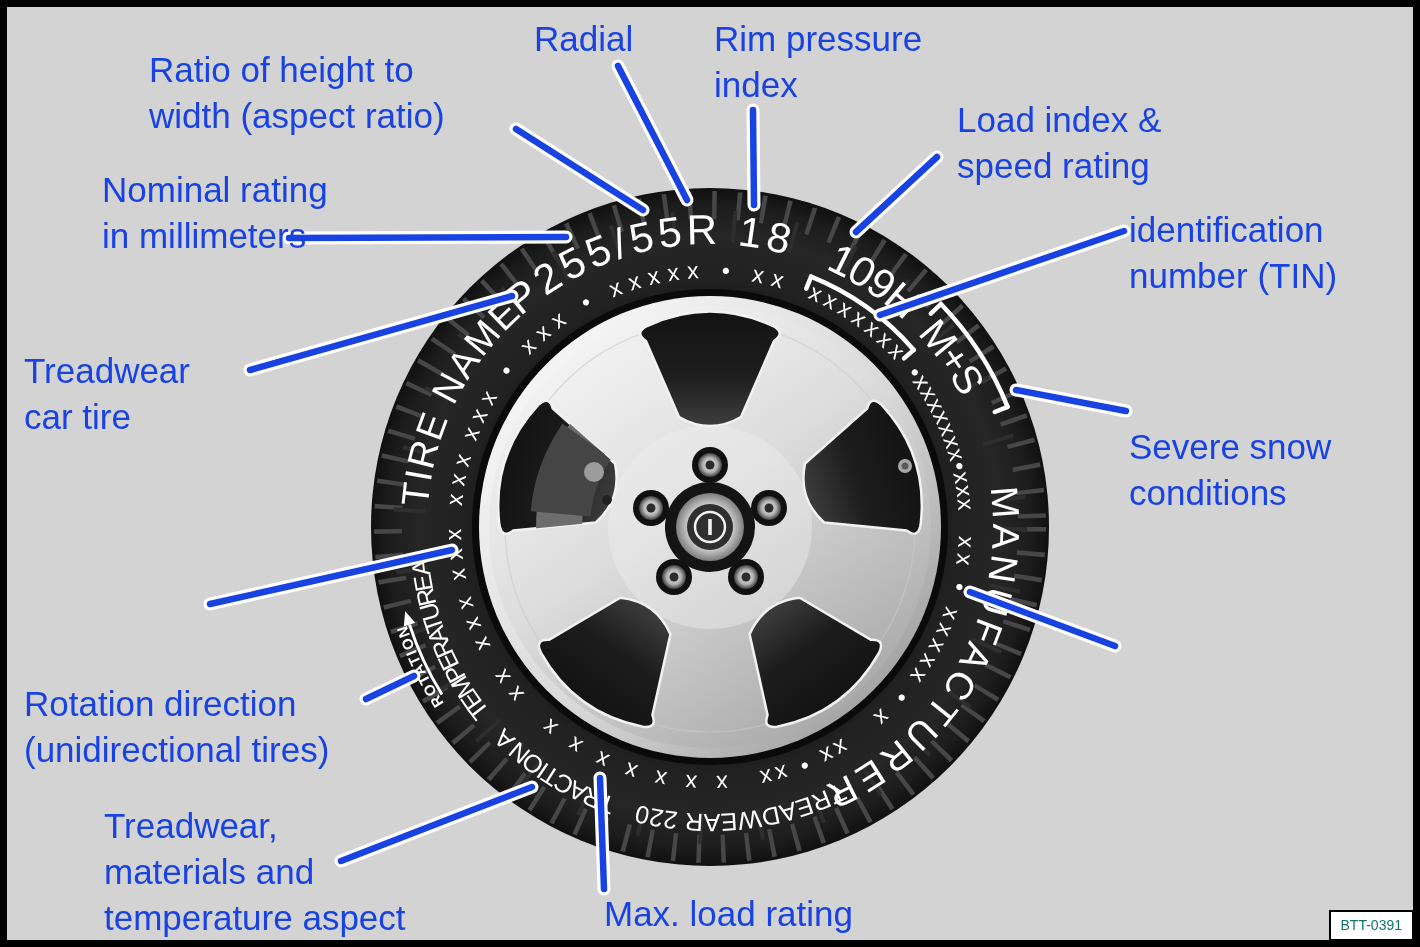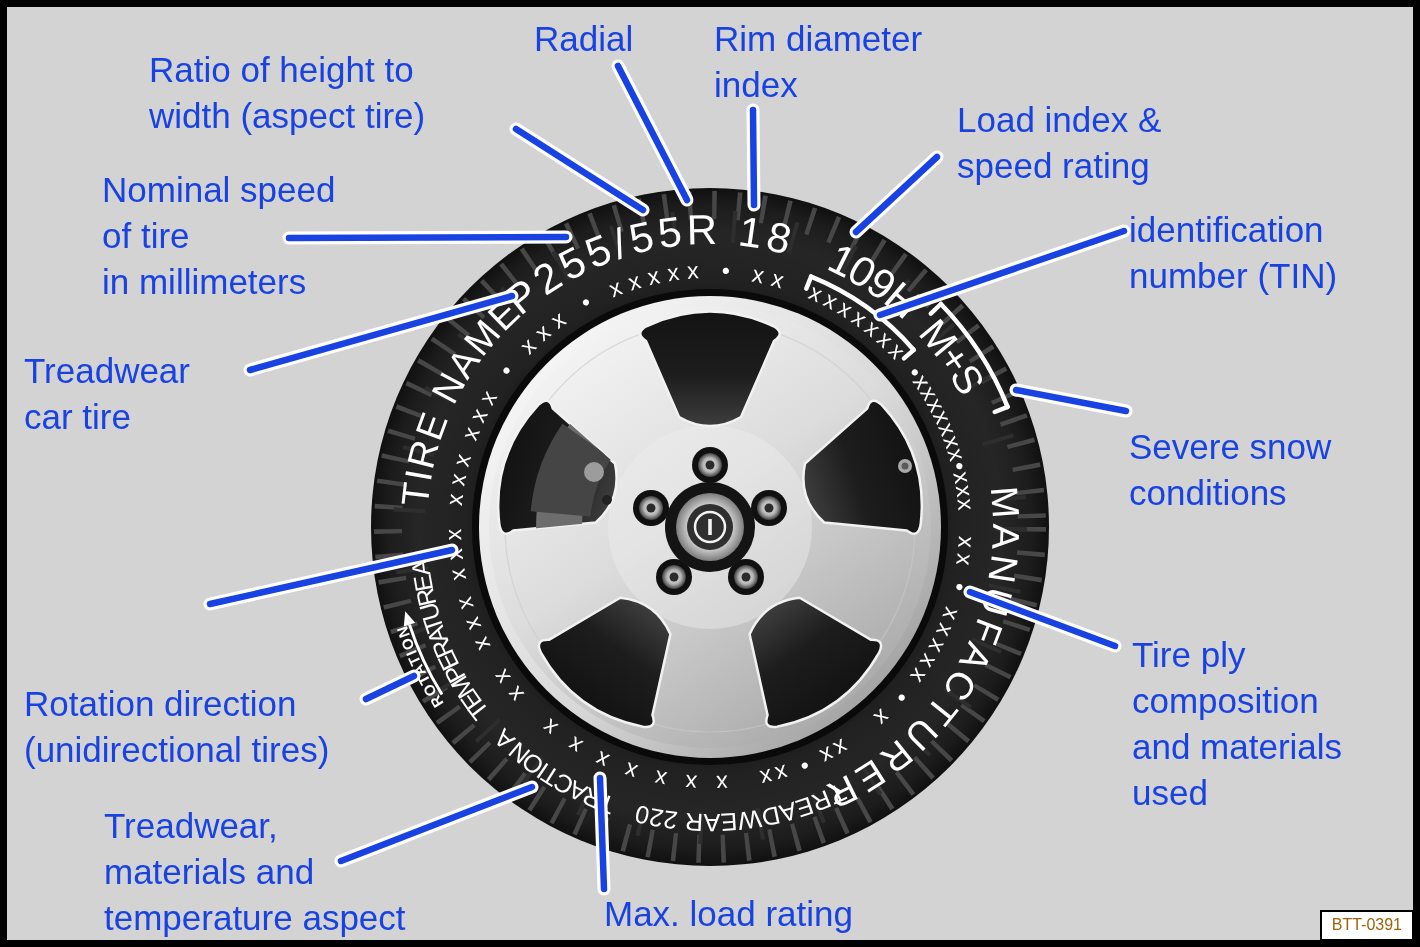--- a/index.html
+++ b/index.html
@@ -23,22 +23,22 @@
     font-size:35px;
     line-height:46px;
     white-space:nowrap;
     z-index:30;
   }
   .figcode{
     position:absolute;
     right:6px;bottom:6px;
     background:#fff;
     border:2px solid #000;
-    color:#a16207;
-    font-size:16px;
+    color:#0f766e;
+    font-size:14px;
     line-height:24px;
     padding:1px 10px 2px 10px;
     z-index:50;
   }
   .ring{fill:#ffffff;font-family:"Liberation Sans",sans-serif;}
 </style>
 </head>
 <body>
 
 <div class="canvas">
@@ -234,53 +234,46 @@
     <g>
       <use href="#leads" xlink:href="#leads" stroke="#ffffff" stroke-width="13" stroke-linecap="round" fill="none"></use>
       <use href="#leads" xlink:href="#leads" stroke="#1843E2" stroke-width="6.5" stroke-linecap="round" fill="none"></use>
     </g>
   </svg>
 
   <div class="label" style="left:534px;top:16px">
     <div>Radial</div>
   </div>
   <div class="label" style="left:714px;top:16px">
-    <div>Rim diameter</div>
+    <div>Rim pressure</div>
     <div>index</div>
   </div>
   <div class="label" style="left:149px;top:47px">
     <div>Ratio of height to</div>
-    <div>width (aspect tire)</div>
+    <div>width (aspect ratio)</div>
   </div>
   <div class="label" style="left:957px;top:97px">
     <div>Load index &amp;</div>
     <div>speed rating</div>
   </div>
   <div class="label" style="left:102px;top:167px">
-    <div>Nominal speed</div>
-    <div>of tire</div>
+    <div>Nominal rating</div>
     <div>in millimeters</div>
   </div>
   <div class="label" style="left:1129px;top:207px">
     <div>identification</div>
     <div>number (TIN)</div>
   </div>
   <div class="label" style="left:24px;top:348px">
     <div>Treadwear</div>
     <div>car tire</div>
   </div>
   <div class="label" style="left:1129px;top:424px">
     <div>Severe snow</div>
     <div>conditions</div>
-  </div>
-  <div class="label" style="left:1132px;top:632px">
-    <div>Tire ply</div>
-    <div>composition</div>
-    <div>and materials</div>
-    <div>used</div>
   </div>
   <div class="label" style="left:24px;top:681px">
     <div>Rotation direction</div>
     <div>(unidirectional tires)</div>
   </div>
   <div class="label" style="left:104px;top:803px">
     <div>Treadwear,</div>
     <div>materials and</div>
     <div>temperature aspect</div>
   </div>

